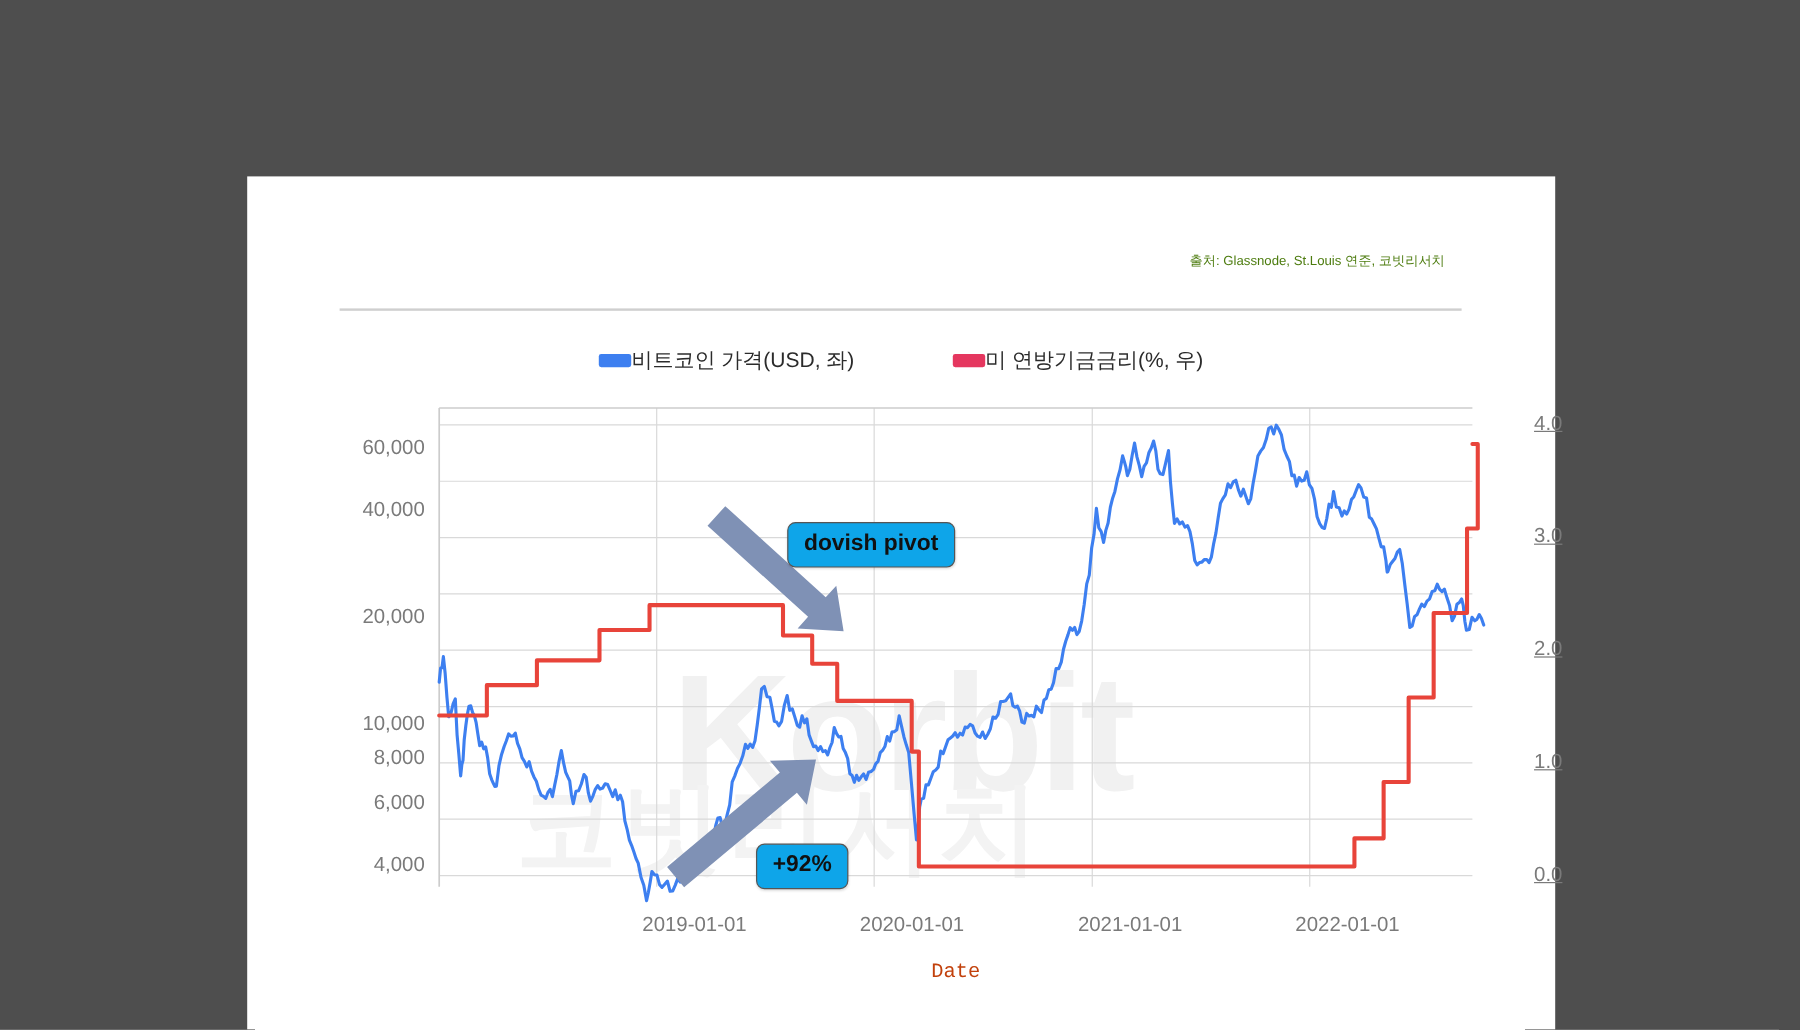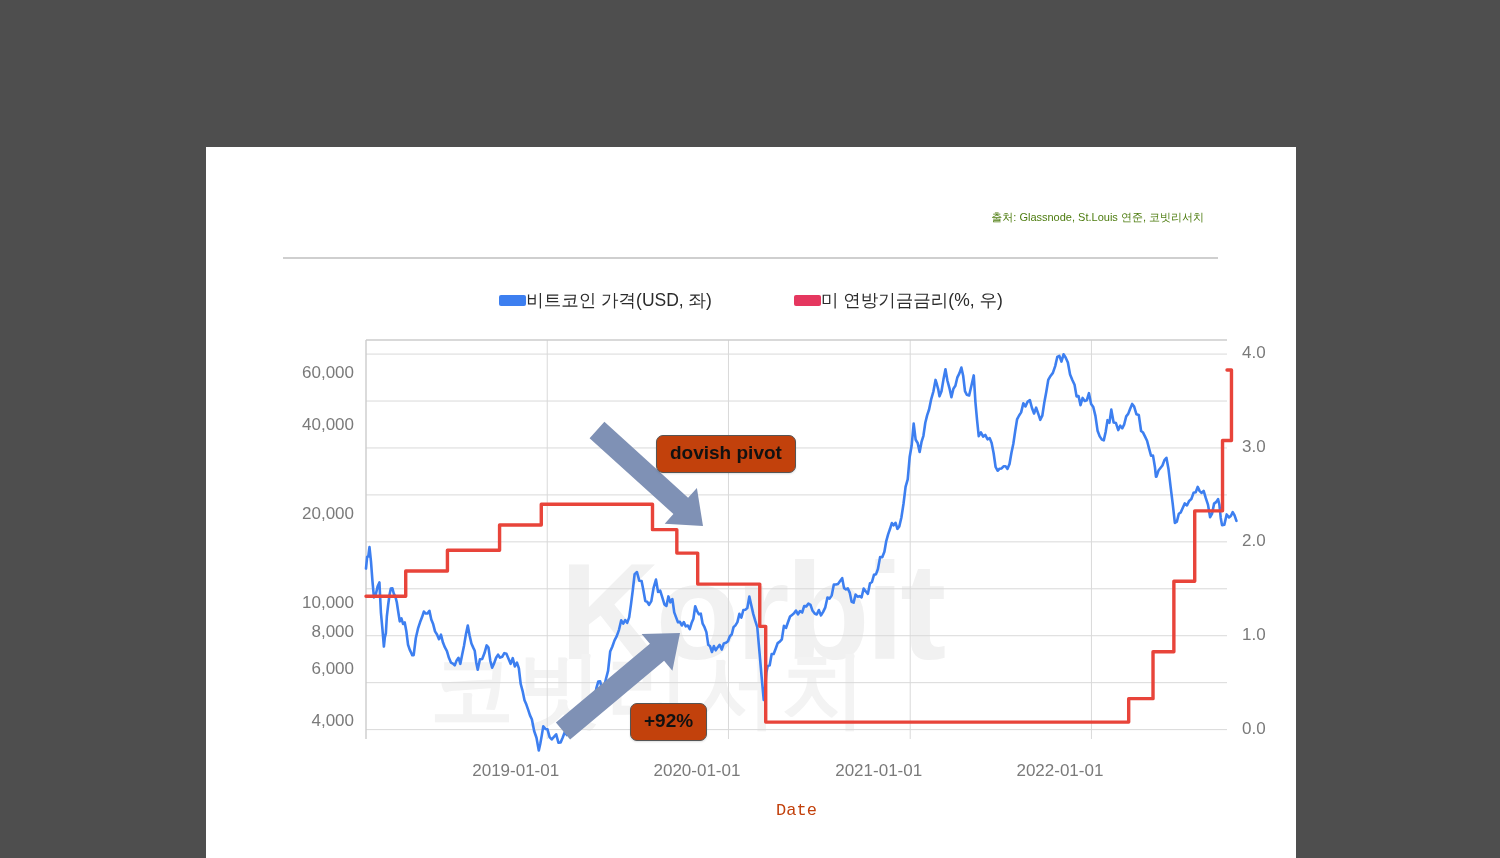--- a/index.html
+++ b/index.html
@@ -96,34 +96,34 @@
     user-select: none;
   }
 
   .tick {
     position: absolute;
     font-size: 17px;
     color: #7a7a7a;
     white-space: nowrap;
   }
   .tick-left  { text-align: right; }
-  .tick-right { text-align: left; }
-  .tick-x     { text-align: left; }
+  .tick-right { text-align: right; text-decoration: underline; }
+  .tick-x     { text-align: right; }
   .axis-title {
     position: absolute;
     font-size: 17px;
     color: #c2410c;
     white-space: nowrap;
     text-align: center;
     font-family: Liberation Mono, monospace;
   }
 
   .callout {
     position: absolute;
-    background: #c2410c;
+    background: #0ea5e9;
     border: 1.6px solid #555555;
     border-radius: 7px;
     padding: 6px 13px 8px 13px;
     font-size: 19px;
     font-weight: 700;
     color: #111111;
     white-space: nowrap;
     box-shadow: 0 1px 2px rgba(0,0,0,0.13);
   }
 </style>

